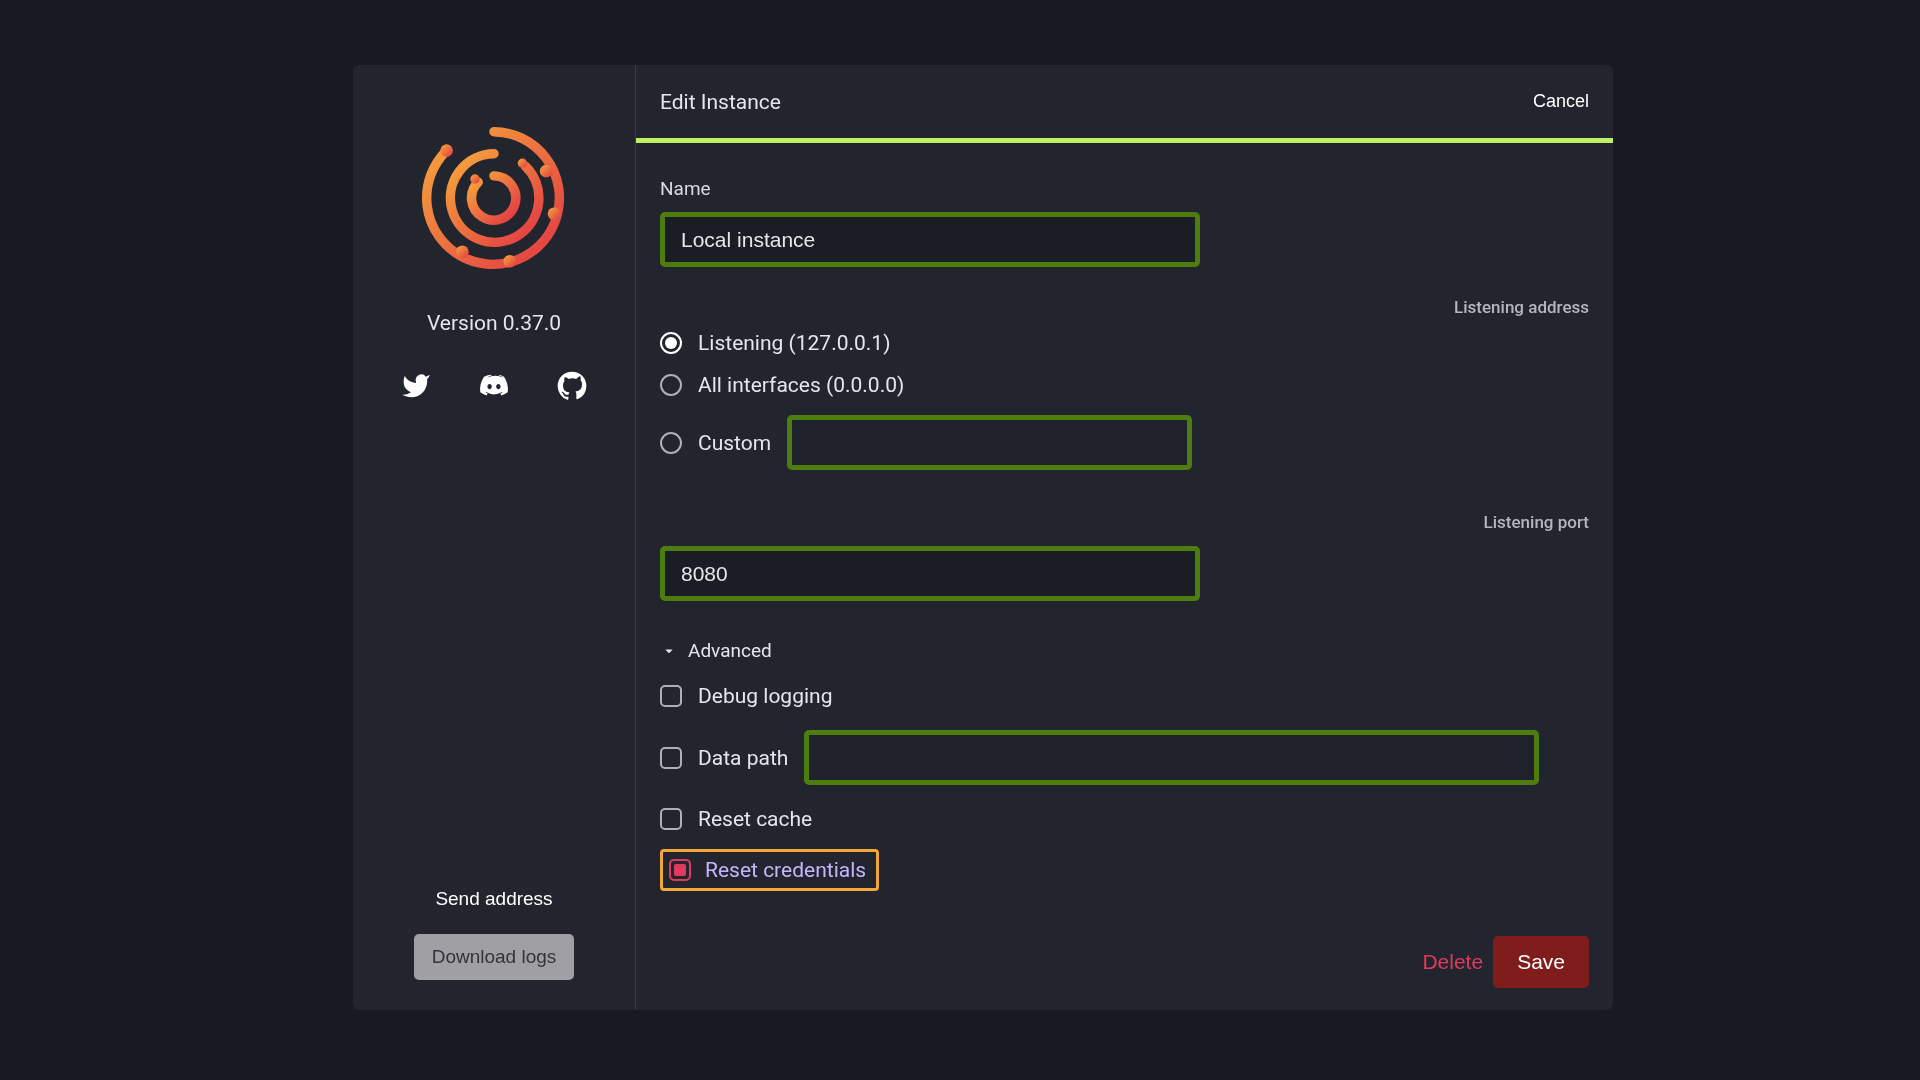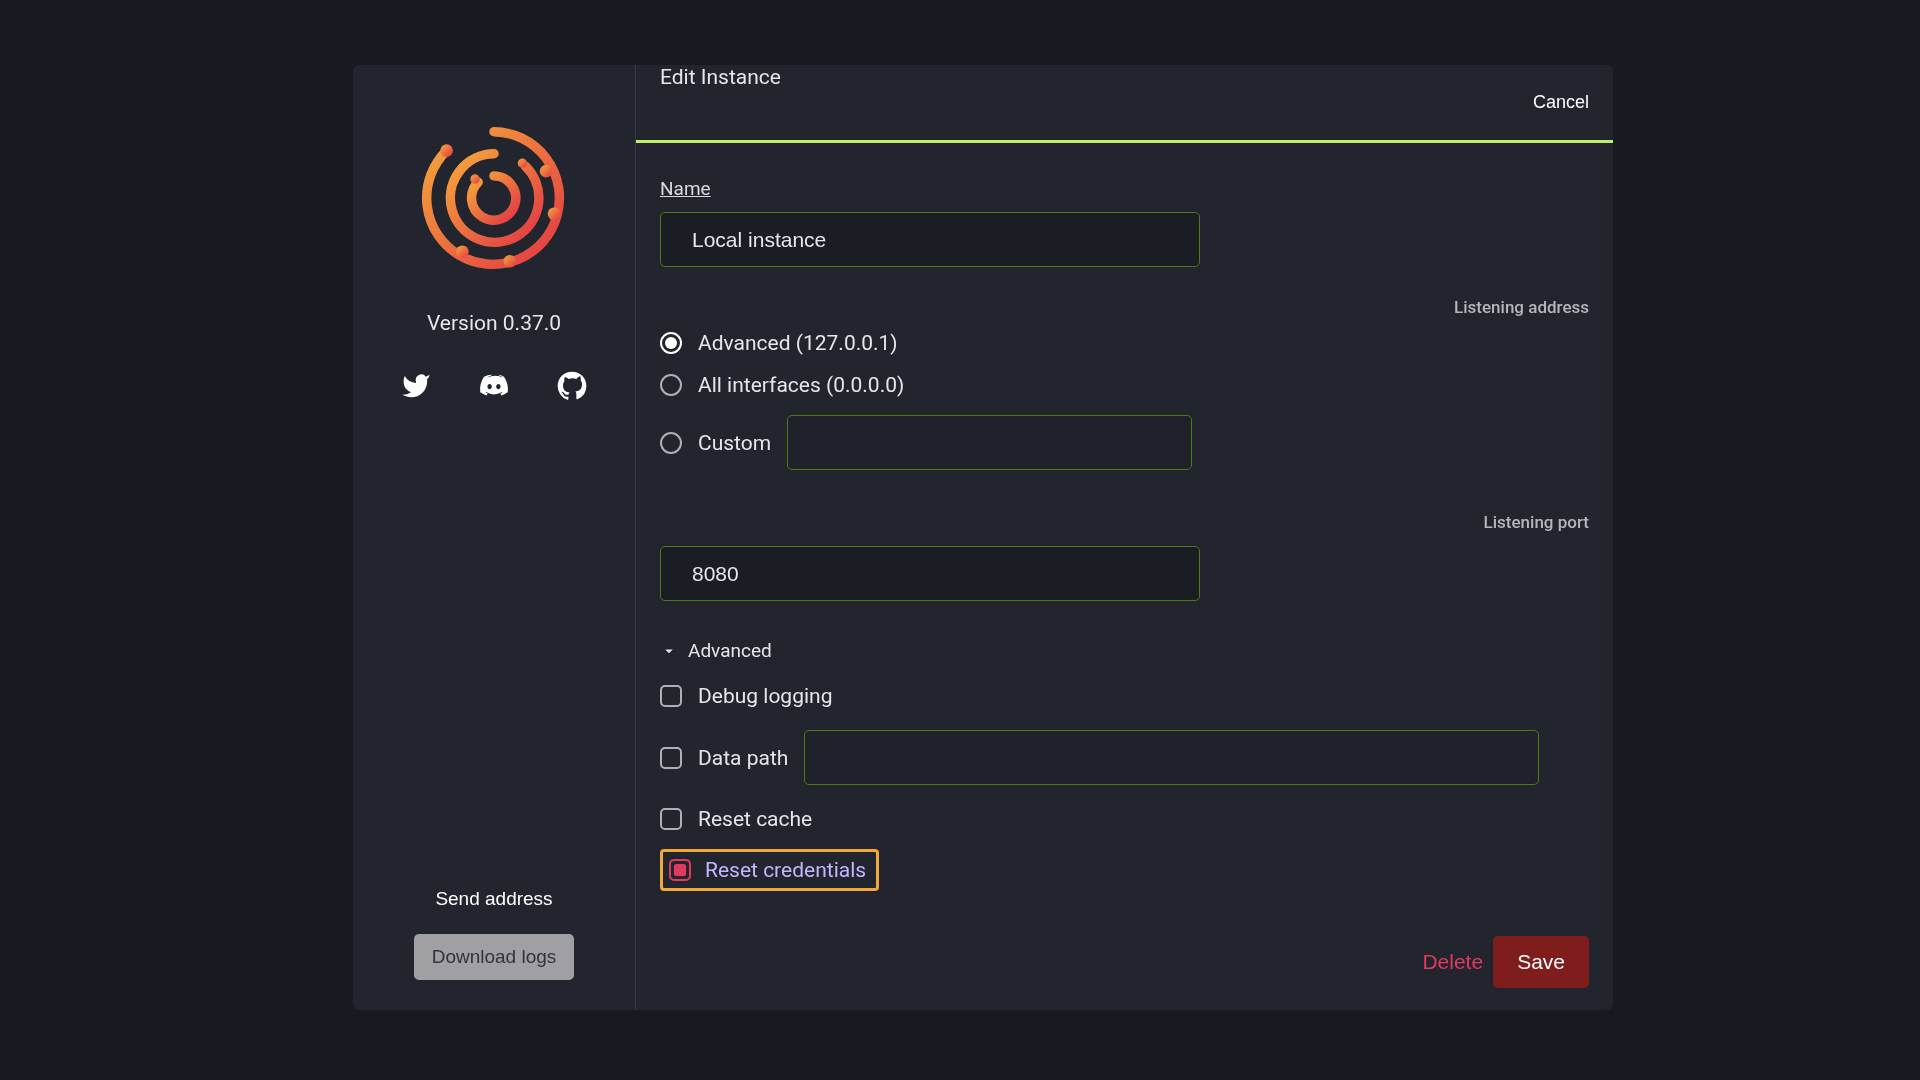--- a/index.html
+++ b/index.html
@@ -69,45 +69,46 @@
   }
   
   .main {
     flex: 1;
     display: flex;
     flex-direction: column;
   }
   .main-header {
     display: flex;
     justify-content: space-between;
+    align-items: center;
     height: 78px;
     padding: 0 24px;
-    border-bottom: 3px solid #bef264;
+    border-bottom: 5px solid #bef264;
   }
   .main-header .title { font-size: 21px; font-weight: 400; }
   .cancel-btn {
     background: none; border: none;
     color: #fff; font-size: 18px;
     cursor: pointer;
   }
   .form-area {
     padding: 34px 24px 0 24px;
     flex: 1;
     overflow: auto;
   }
-  .field-label { font-size: 19px; color: #d9dade; margin-bottom: 12px; display:block;text-decoration:underline; }
+  .field-label { font-size: 19px; color: #d9dade; margin-bottom: 12px; display:block; }
   .section-label { font-size: 17px; color: #b5b6bc; margin: 30px 0 14px; display:block; font-weight: 500; text-align: right;}
   .text-input {
     width: 540px; height: 55px;
     background: #1b1d25;
-    border: 1px solid #4d7c0f;
+    border: 5px solid #4d7c0f;
     border-radius: 5px;
     color: #e5e6ea;
     font-size: 21px;
-    padding: 0 31px;
+    padding: 0 16px;
   }
   .text-input.small { width: 405px; height: 55px; }
   .text-input.wide { width: 735px; height: 55px; }
   .text-input.dim { background: #20222b; color:#888;}
   .radio-group { display: flex; flex-direction: column; gap: 18px; }
   .radio-row { display: flex; align-items: center; gap: 16px; }
   .radio {
     width: 22px; height: 22px; border: 2px solid #aeb0b6;
     border-radius: 50%; display: flex; align-items:center; justify-content:center;
     cursor: pointer; flex-shrink:0;
@@ -227,21 +228,21 @@
 
     <div class="form-area">
 
       <label class="field-label">Name</label>
       <input class="text-input" type="text" value="Local instance" style="">
 
       <label class="section-label">Listening address</label>
       <div class="radio-group">
         <div class="radio-row">
           <div class="radio selected"></div>
-          <div class="radio-label">Advanced (127.0.0.1)</div>
+          <div class="radio-label">Listening (127.0.0.1)</div>
         </div>
         <div class="radio-row">
           <div class="radio"></div>
           <div class="radio-label">All interfaces (0.0.0.0)</div>
         </div>
         <div class="radio-row">
           <div class="radio"></div>
           <div class="radio-label">Custom</div>
           <input class="text-input small dim" type="text" value="" style="">
         </div>

